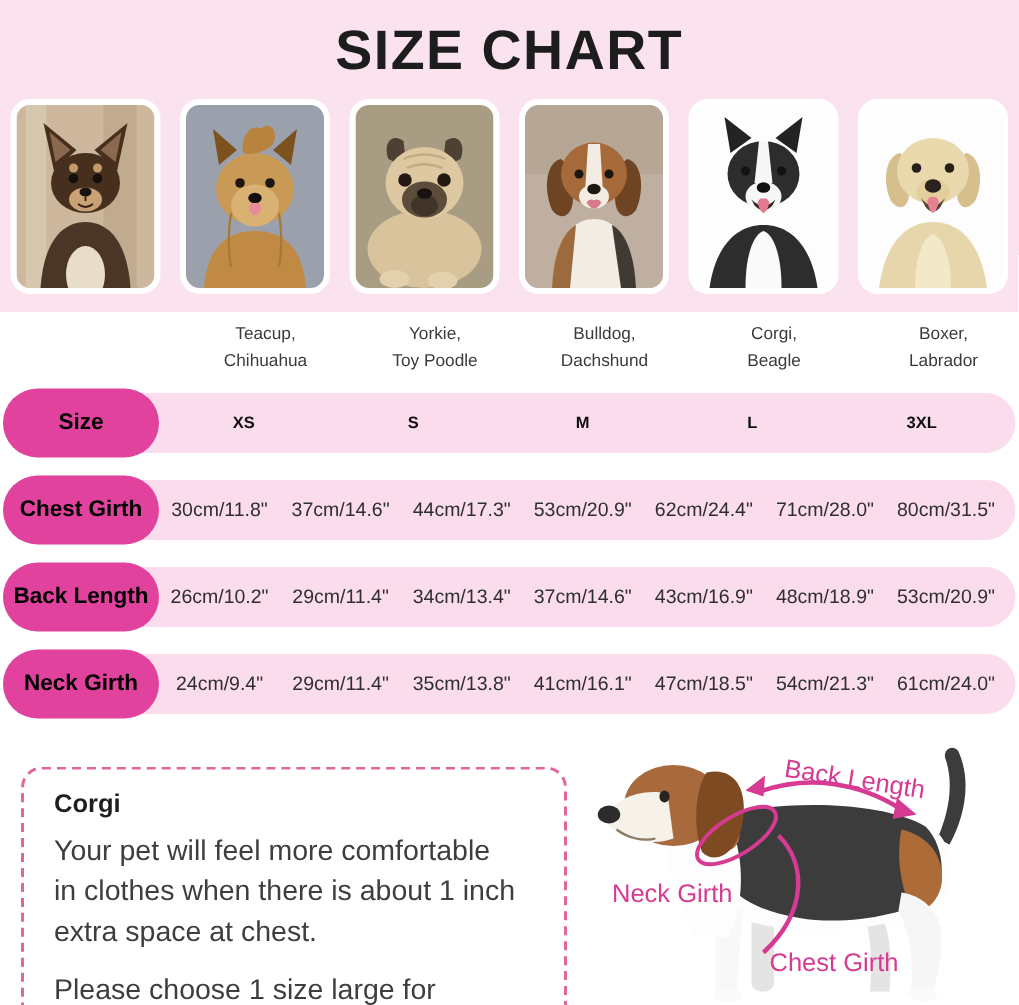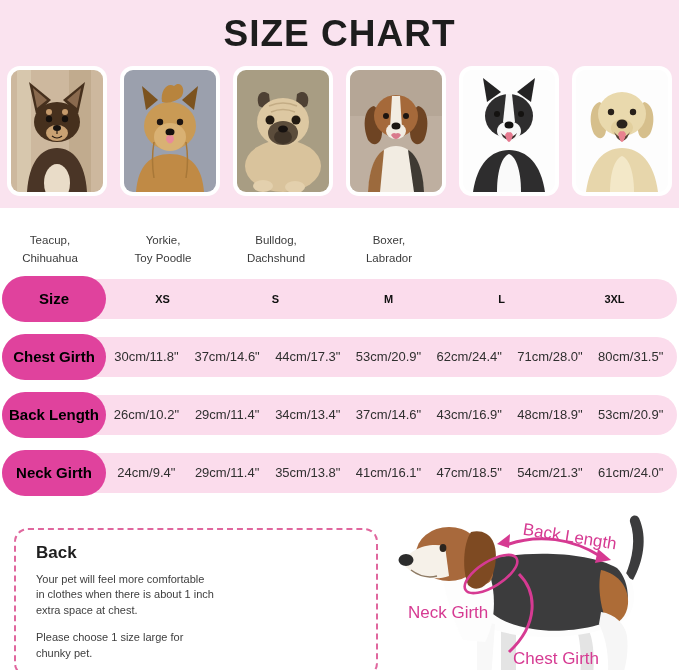--- a/index.html
+++ b/index.html
@@ -8,42 +8,42 @@
 
   
   .hero{background:#fae3ef;height:208px;}
   .title{padding-top:13px;text-align:center;font-size:37px;font-weight:700;
          letter-spacing:1px;color:#1d1d1d;}
   .photos{display:flex;justify-content:center;gap:13px;margin-top:11px;}
   .photo{background:#fff;border-radius:13px;padding:4px;height:122px;}
   .photo svg{display:block;border-radius:9px;}
 
   
-  .breeds{display:flex;justify-content:flex-start;gap:13px;padding-top:7px;background:#fff;margin-top:17px;}
+  .breeds{display:flex;justify-content:flex-end;gap:13px;padding-top:7px;background:#fff;}
   .breed{width:100px;text-align:center;font-size:11.5px;line-height:1.55;color:#3b3b3b;
          white-space:pre-line;}
 
   
   .table{margin-top:8px;}
   .trow{position:relative;height:46px;margin-bottom:12px;}
   .band{position:absolute;left:2px;right:2px;top:3px;bottom:3px;background:#fbdcec;border-radius:20px;}
   .pill{position:absolute;left:2px;top:0;height:46px;width:104px;background:#e0429d;border-radius:23px;
         color:#000000;font-weight:700;font-size:15px;display:flex;align-items:center;justify-content:center;
         z-index:2;box-sizing:border-box;}
   .cells{position:absolute;left:106px;right:8px;top:0;bottom:0;display:flex;z-index:1;}
   .cell{flex:1;display:flex;align-items:center;justify-content:center;font-size:13px;color:#2f2f2f;
         white-space:nowrap;}
   .trow.size .cell{font-size:11px;font-weight:700;color:#101010;}
 
   
   .bottom{position:relative;height:196px;}
   .note{position:absolute;left:14px;top:20px;width:364px;box-sizing:border-box;
         border:2px dashed #e0679e;border-radius:14px;padding:11px 20px 13px;background:#fff;}
   .note-title{font-size:17px;font-weight:700;color:#1e1e1e;margin:2px 0 9px;}
-  .note-p{margin:0 0 12px;font-size:11px;line-height:1.42;color:#3e3e3e;white-space:pre-line;}
+  .note-p{margin:0 0 12px;font-size:19px;line-height:1.42;color:#3e3e3e;white-space:pre-line;}
   .note-p:last-child{margin-bottom:0;}
   .diagram{position:absolute;right:0;top:0;width:290px;height:196px;}
   .diagram svg{display:block;}
   .diagram text{font-family:"Liberation Sans","DejaVu Sans",sans-serif;font-size:17px;fill:#d63a92;}
 </style>
 </head>
 <body>
 
 <div class="page">
 
@@ -166,20 +166,22 @@
     </div>
   </div>
 
   <div class="breeds">
       <div class="breed">Teacup,
 Chihuahua</div>
       <div class="breed">Yorkie,
 Toy Poodle</div>
       <div class="breed">Bulldog,
 Dachshund</div>
+      <div class="breed">Corgi,
+Beagle</div>
       <div class="breed">Boxer,
 Labrador</div>
     </div>
 
   <div class="table">
       <div class="trow size">
         <div class="band"></div>
         <div class="pill">Size</div>
         <div class="cells">
           <div class="cell">XS</div>
@@ -226,21 +228,21 @@
           <div class="cell">47cm/18.5"</div>
           <div class="cell">54cm/21.3"</div>
           <div class="cell">61cm/24.0"</div>
         </div>
       </div>
     </div>
 
   <div class="bottom">
 
     <div class="note">
-      <div class="note-title">Back</div>
+      <div class="note-title">Corgi</div>
       <p class="note-p">Your pet will feel more comfortable
 in clothes when there is about 1 inch
 extra space at chest.</p>
       <p class="note-p">Please choose 1 size large for
 chunky pet.</p>
     </div>
 
     <div class="diagram">
       <svg width="290" height="196" viewBox="0 0 290 196">
         <g>

